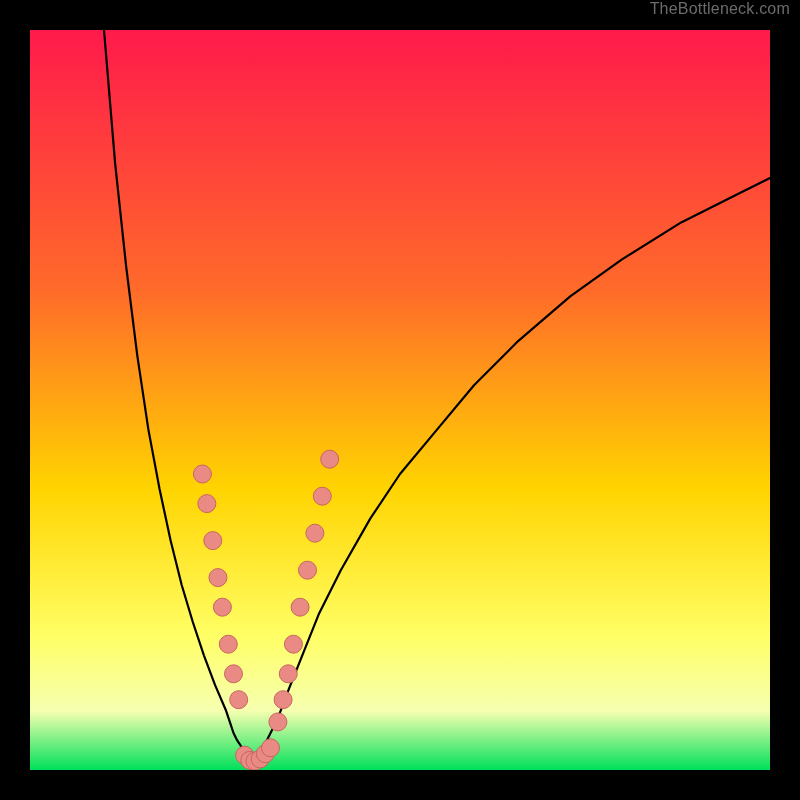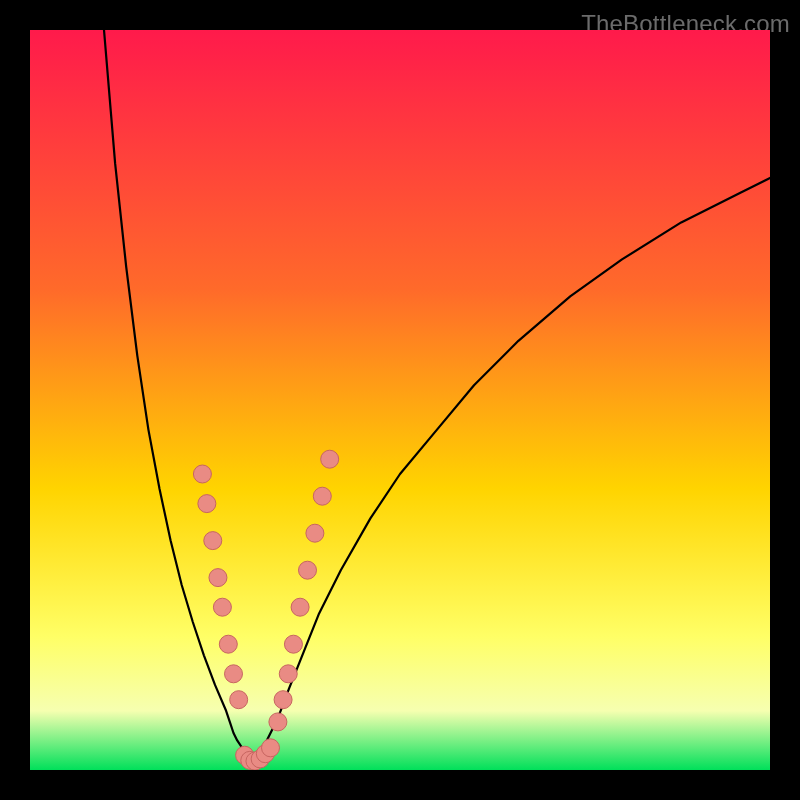--- a/index.html
+++ b/index.html
@@ -19,24 +19,24 @@
   .plot {
     position: absolute;
     left: 30px;
     top: 30px;
     width: 740px;
     height: 740px;
     overflow: hidden;
   }
   .watermark {
     position: absolute;
-    top: 10px;
+    top: 0;
     right: 10px;
     color: #6b6b6b;
-    font-size: 24px;
+    font-size: 16px;
     font-weight: 500;
     letter-spacing: 0.2px;
     user-select: none;
   }
   svg { display: block; }
 </style>
 </head>
 <body>
 
 <div class="frame">

